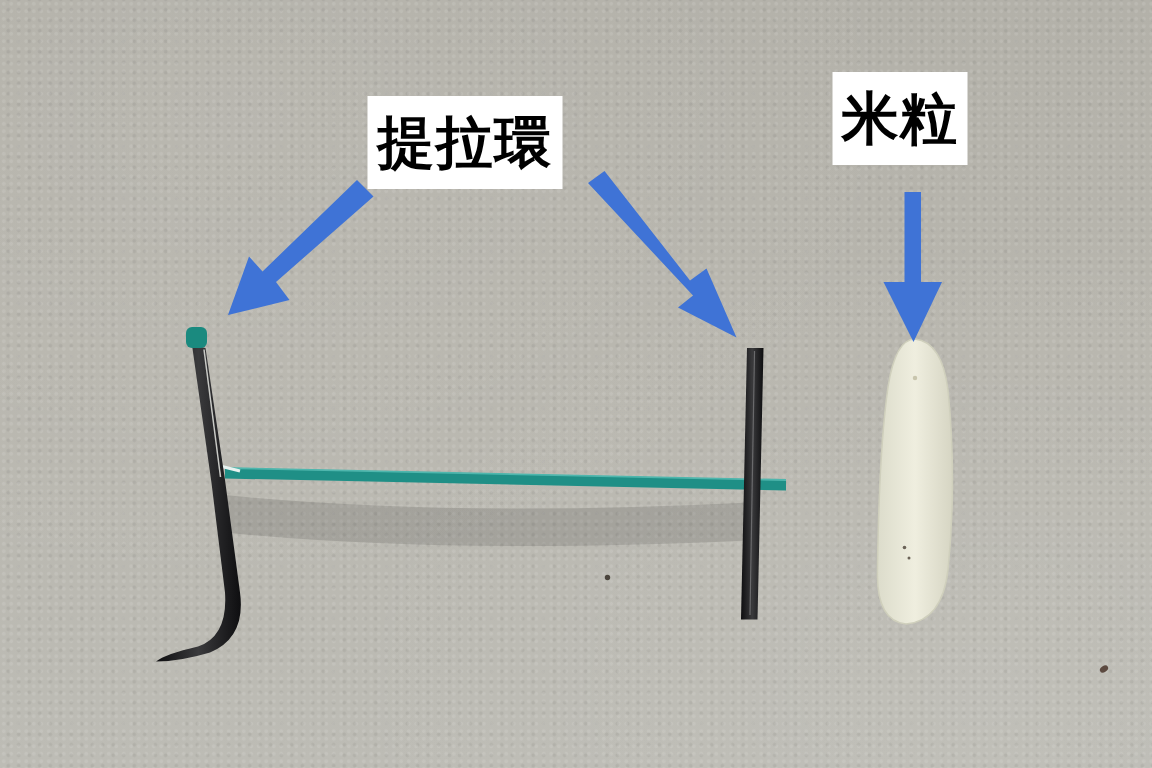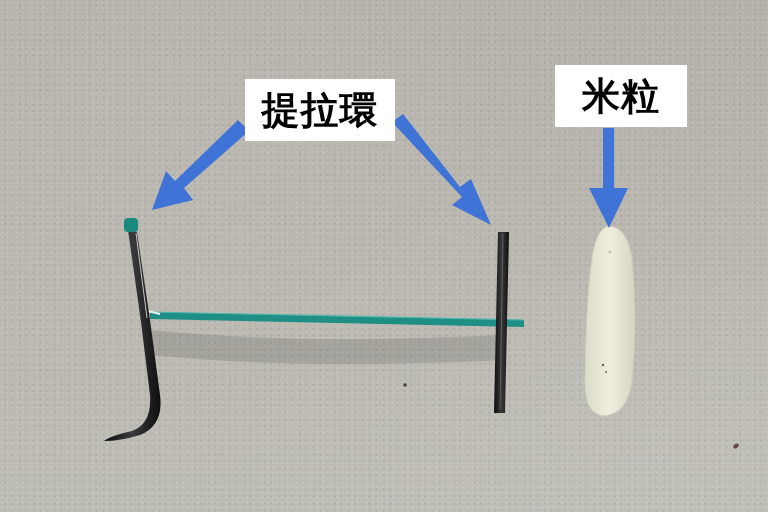--- a/index.html
+++ b/index.html
@@ -24,22 +24,22 @@
     }
     .label {
       position: absolute;
       background: #ffffff;
       display: flex; align-items: center; justify-content: center;
       color: #000;
       font-weight: bold;
       font-size: 38px;
       letter-spacing: 1px;
     }
-    .label-pull-tab { left: 245px; top: 79px; width: 150px; height: 62px; }
-    .label-rice { left: 555px; top: 65px; width: 132px; height: 62px; }
+    .label-pull-tab { left: 245px; top: 64px; width: 130px; height: 62px; }
+    .label-rice { left: 555px; top: 48px; width: 90px; height: 62px; }
     svg.overlay { position: absolute; left: 0; top: 0; }
   </style>
 </head>
 <body>
 
 <div class="photo">
   <div class="texture"></div>
 
   <svg class="overlay" width="768" height="512" viewBox="0 0 768 512">
     <defs>

